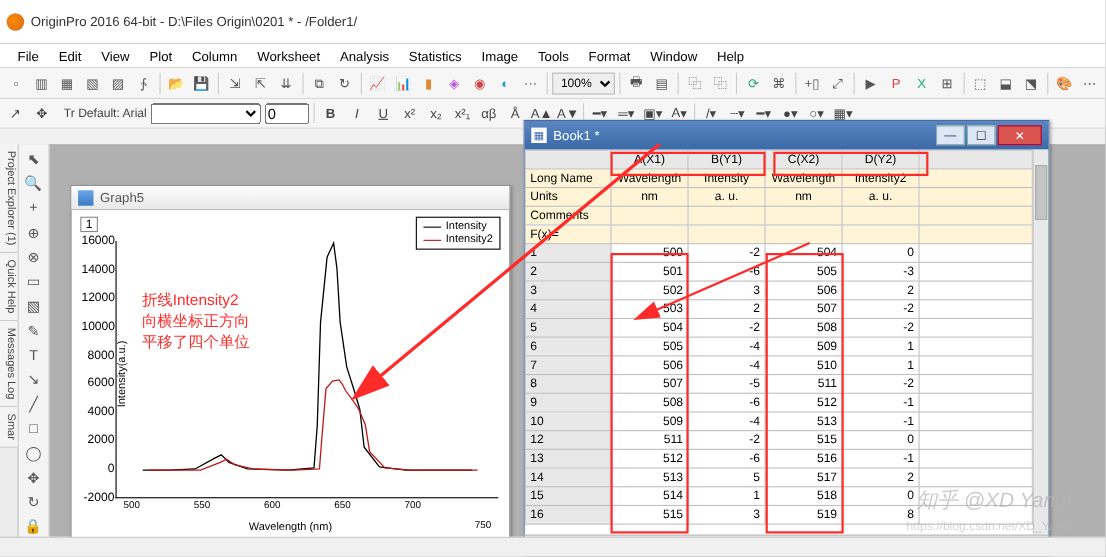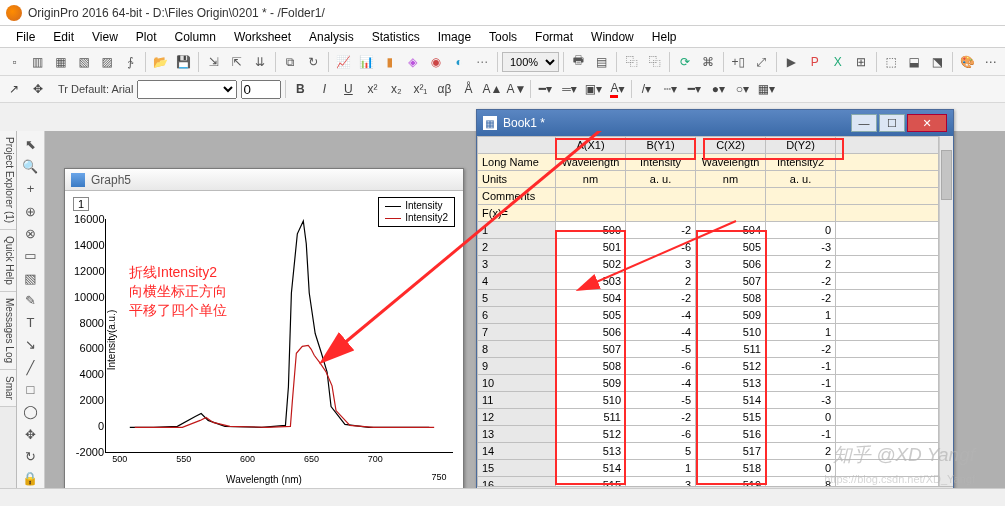--- a/index.html
+++ b/index.html
@@ -1,17 +1,17 @@
 <!DOCTYPE html>
 <html><head>
 <meta charset="utf-8">
 <style>
 * { box-sizing: border-box; margin: 0; padding: 0; }
 body { font-family: "Segoe UI", Tahoma, sans-serif; font-size: 12px; background: #f0f0f0; overflow: hidden; width: 1005px; height: 506px; position: relative; }
-.titlebar { height: 26px; background: #fff; display: flex; align-items: center; padding: 0 6px; border-bottom: 1px solid #d0d0d0;}
+.titlebar { height: 40px; background: #fff; display: flex; align-items: center; padding: 0 6px; border-bottom: 1px solid #d0d0d0;}
 .titlebar .icon { width: 16px; height: 16px; margin-right: 6px; background: radial-gradient(circle at 40% 40%, #ff8c00, #d2691e); border-radius: 50%; }
 .titlebar .title { font-size: 12px; color: #333; }
 .menubar { height: 22px; background: #fff; display: flex; align-items: center; padding: 0 8px; border-bottom: 1px solid #d0d0d0; gap: 2px; }
 .menubar span { padding: 2px 8px; cursor: default; }
 .toolbar-row { height: 28px; background: #f6f6f6; border-bottom: 1px solid #d8d8d8; display: flex; align-items: center; padding: 0 4px; gap: 2px; overflow: hidden; }
 .toolbar-row .btn { width: 22px; height: 22px; border: 1px solid transparent; display:flex; align-items:center; justify-content:center; font-size:12px; color:#555; border-radius:2px; }
 .toolbar-row .sep { width:1px; height:20px; background:#ccc; margin:0 2px; }
 .toolbar-row select, .toolbar-row input { height:20px; font-size:11px; border:1px solid #bbb; padding:0 3px; }
 .format-row { height: 27px; background:#f6f6f6; border-bottom:1px solid #d8d8d8; display:flex; align-items:center; padding:0 4px; gap:4px; overflow: hidden;}
 .format-row .lbl { font-size:11px; color:#444; margin-left:6px;}
@@ -407,28 +407,20 @@
               </tr>
               <tr>
                 <td class="rh">10</td>
   <td>509</td>
   <td>-4</td>
   <td>513</td>
   <td>-1</td>
   <td></td>
               </tr>
               <tr>
-                <td class="rh">11</td>
-  <td>510</td>
-  <td>-5</td>
-  <td>514</td>
-  <td>-3</td>
-  <td></td>
-              </tr>
-              <tr>
                 <td class="rh">12</td>
   <td>511</td>
   <td>-2</td>
   <td>515</td>
   <td>0</td>
   <td></td>
               </tr>
               <tr>
                 <td class="rh">13</td>
   <td>512</td>

